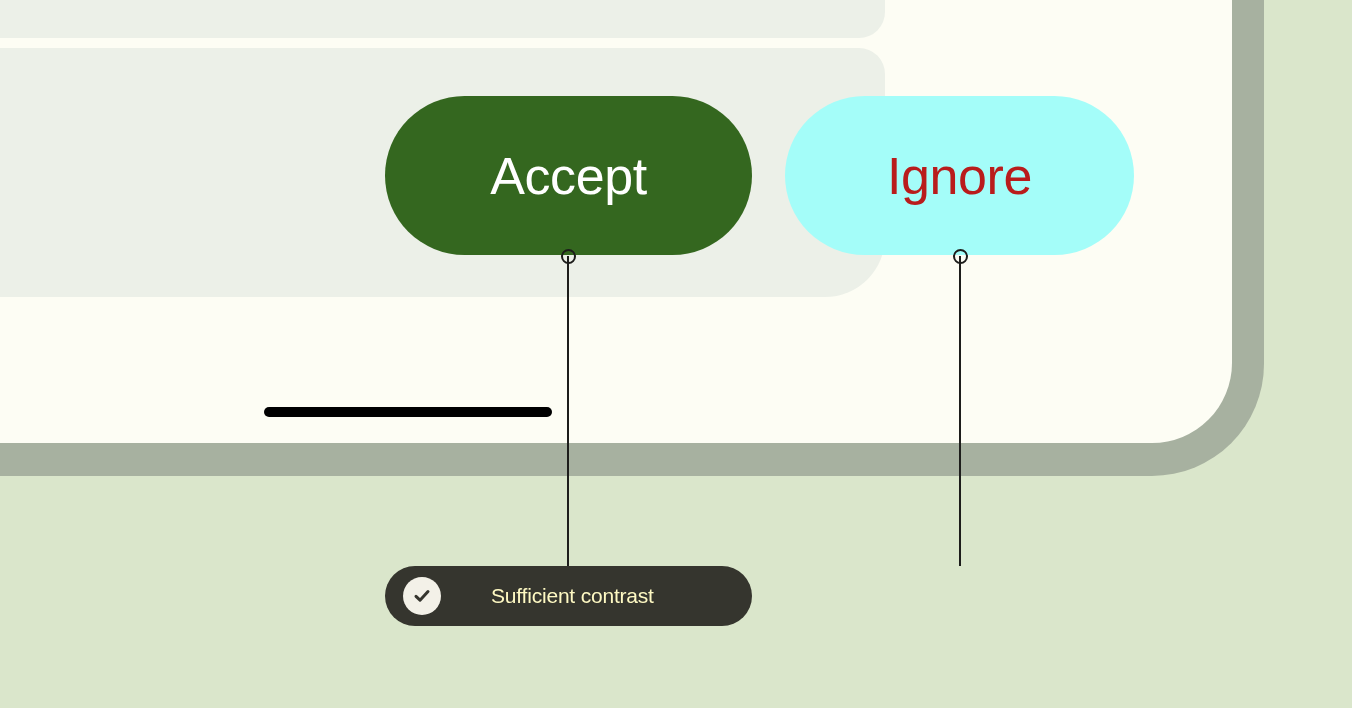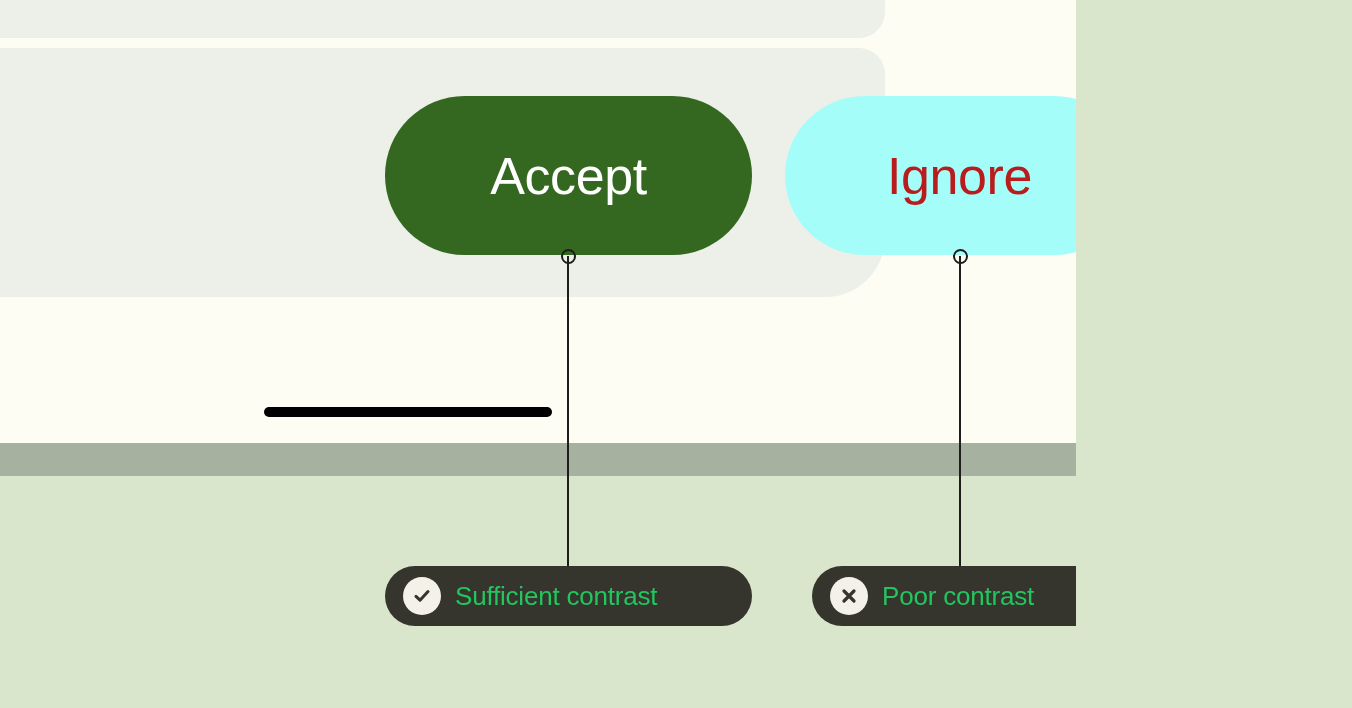--- a/index.html
+++ b/index.html
@@ -10,21 +10,21 @@
   body {
     width: 1352px;
     height: 708px;
     overflow: hidden;
     font-family: "Liberation Sans", sans-serif;
     background: #dae6cb;
   }
 
   #stage {
     position: relative;
-    width: 1076px;
+    width: 1352px;
     height: 708px;
     background: #dae6cb;
     overflow: hidden;
   }
 
   
   .device-frame {
     position: absolute;
     left: -300px;
     top: -300px;
@@ -136,25 +136,26 @@
     height: 60px;
     padding: 0 30px 0 18px;
     background: #35352e;
     border-radius: 999px;
     box-sizing: border-box;
   }
   .anno-sufficient { left: 385px; top: 566px; width: 367px; }
   .anno-poor       { left: 812px; top: 566px; width: 293px; }
 
   .anno-label {
-    font-size: 26px;
+    font-size: 21px;
     font-weight: 400;
     letter-spacing: -0.2px;
-    color: #22c55e;
+    color: #fef9c3;
     white-space: nowrap;
+    margin-left: 36px;
   }
 
   .anno-badge {
     flex: 0 0 auto;
     width: 38px;
     height: 38px;
     border-radius: 50%;
     background: #f3f1e8;
     display: flex;
     align-items: center;
@@ -189,22 +190,14 @@
 
   <div class="anno-pill anno-sufficient">
     <span class="anno-badge">
       <svg width="22" height="22" viewBox="0 0 22 22" aria-hidden="true">
         <path d="M5 11.4 L9 15.2 L17 6.6" fill="none" stroke="#35352e" stroke-width="3" stroke-linecap="round" stroke-linejoin="round"></path>
       </svg>
     </span>
     <span class="anno-label">Sufficient contrast</span>
   </div>
 
-  <div class="anno-pill anno-poor">
-    <span class="anno-badge">
-      <svg width="22" height="22" viewBox="0 0 22 22" aria-hidden="true">
-        <path d="M6 6 L16 16 M16 6 L6 16" fill="none" stroke="#35352e" stroke-width="3.2" stroke-linecap="round"></path>
-      </svg>
-    </span>
-    <span class="anno-label">Poor contrast</span>
-  </div>
 
 </div>
 
 </body></html>

